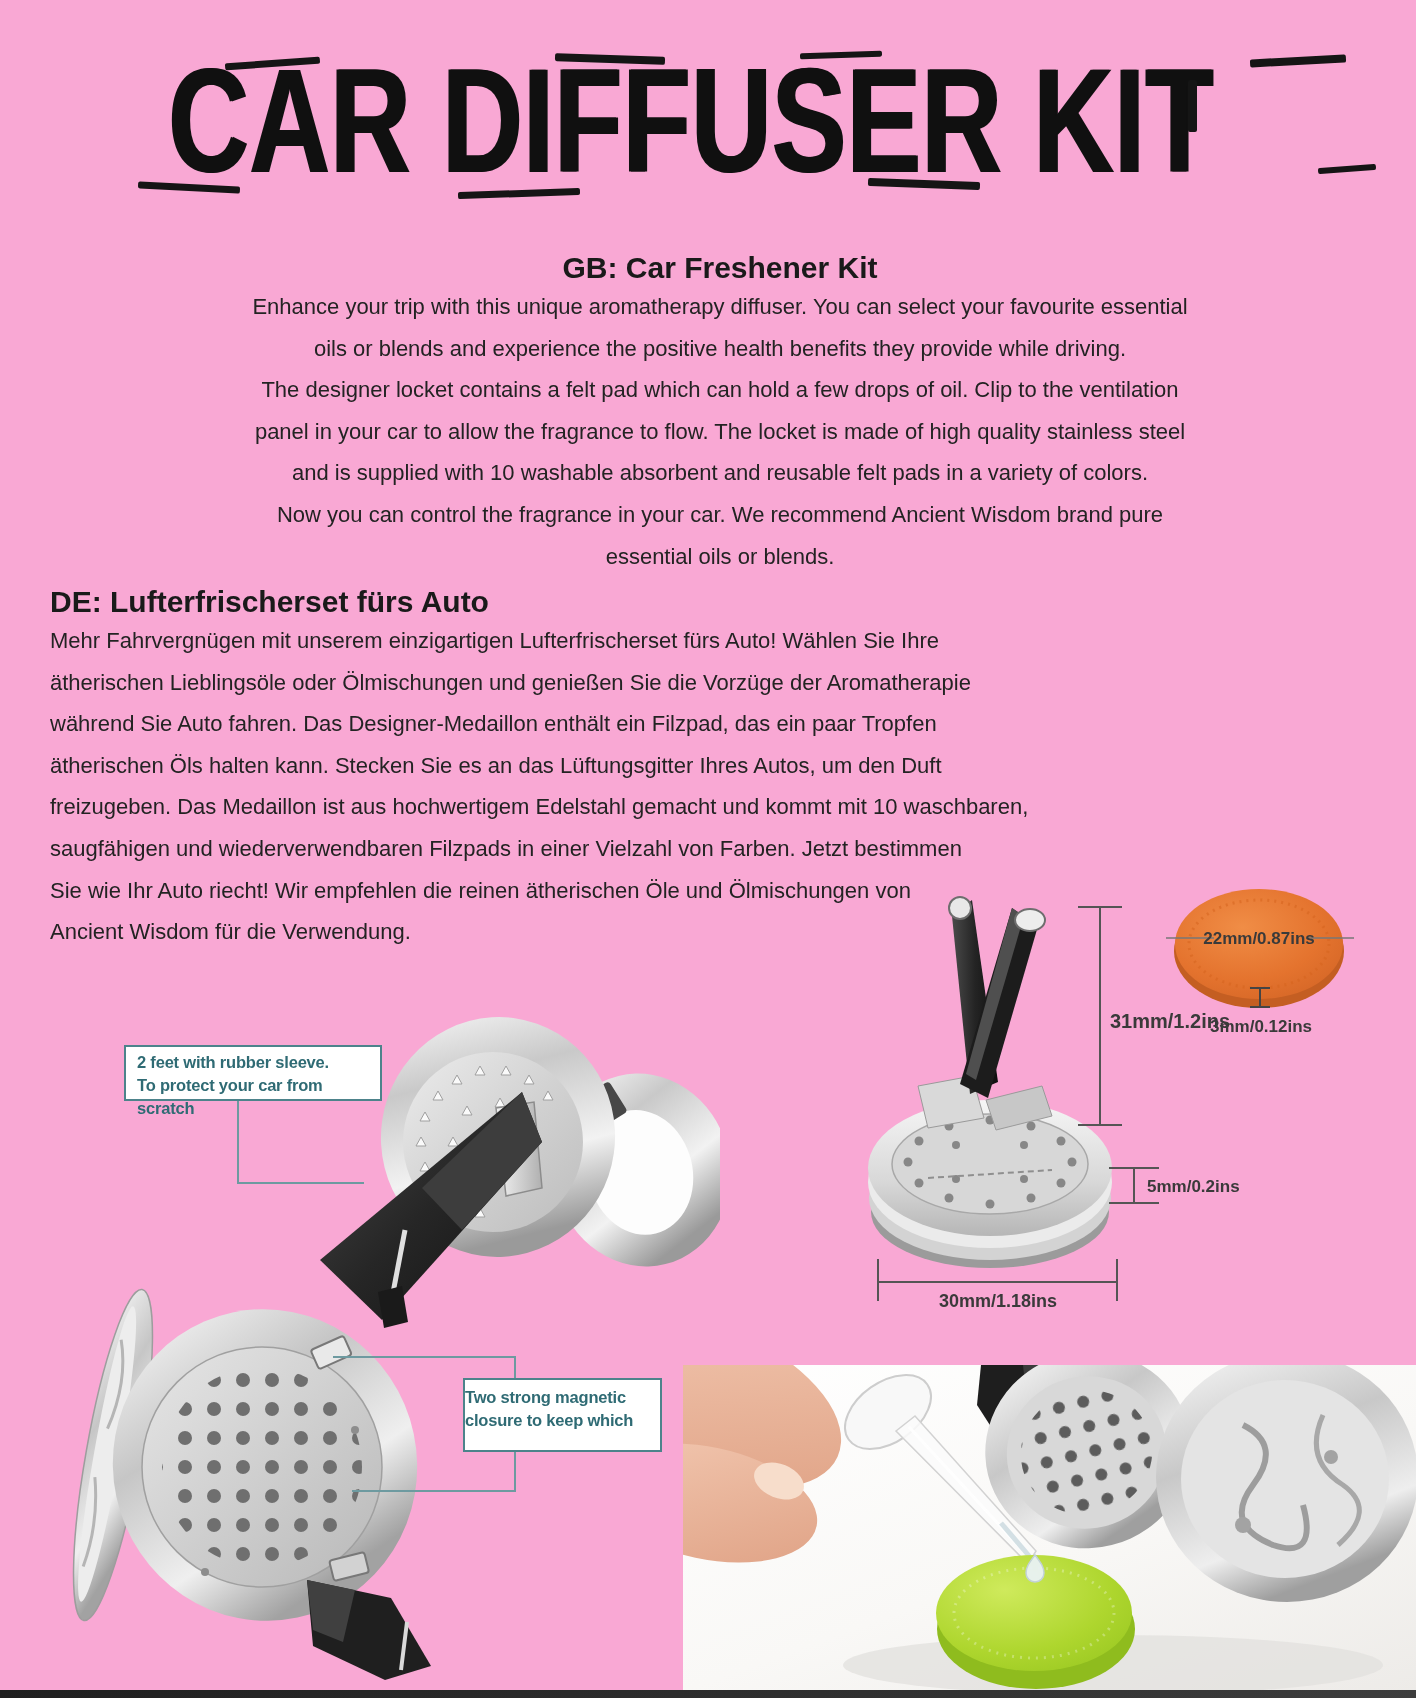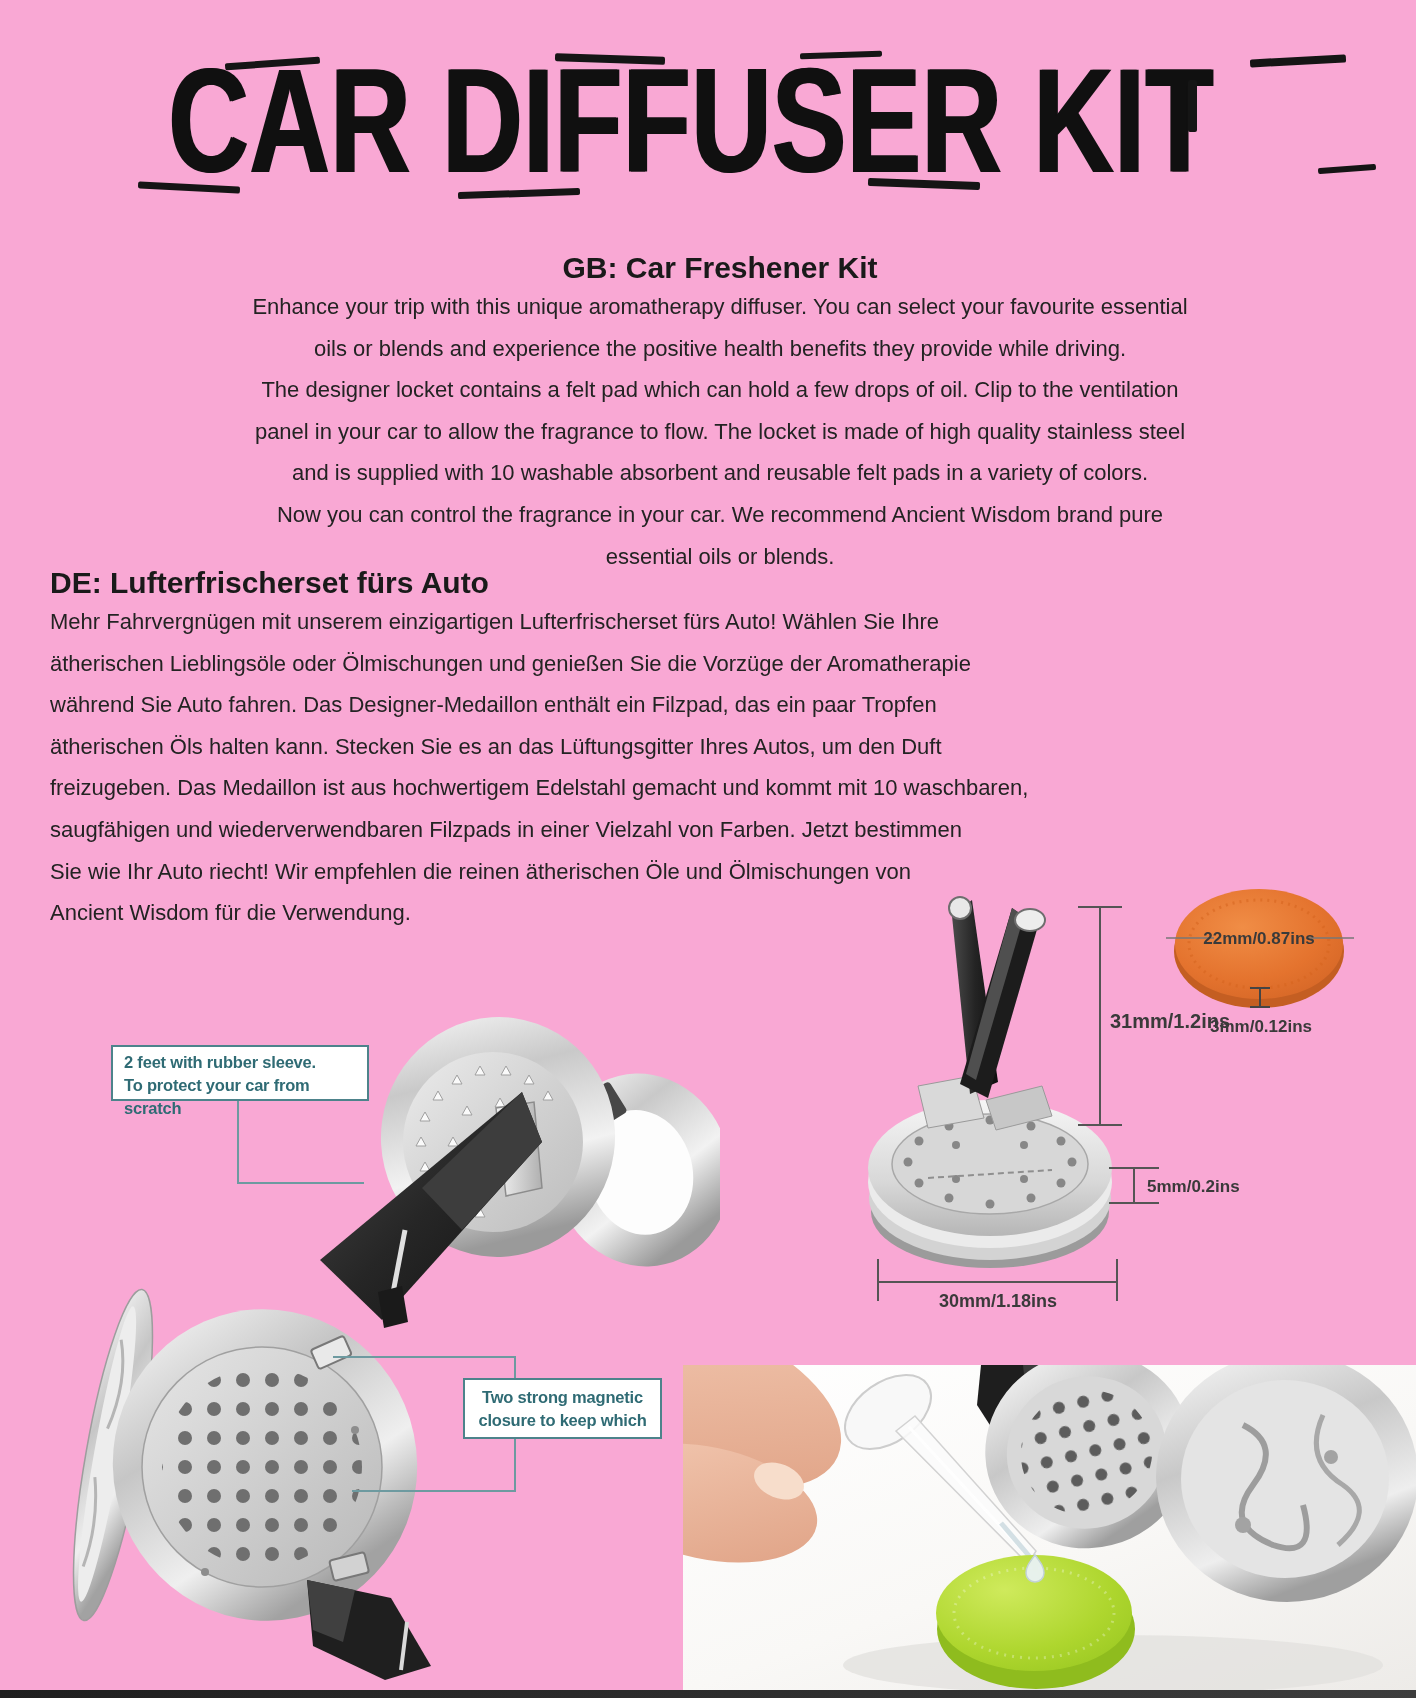--- a/index.html
+++ b/index.html
@@ -13,31 +13,31 @@
     transform:scaleY(1.32); transform-origin:top center;
     text-shadow:2px 0 0 #101010;
   }
   .scratch { position:absolute; background:#151515; border-radius:2px; }
 
   
   .text-section { position:absolute; left:50px; width:1340px; color:#232323; }
   .text-section h2 { font-size:30px; line-height:36px; font-weight:bold; color:#1a1a1a; }
   .text-section p  { font-size:22px; line-height:41.6px; white-space:pre-line; }
   .section-gb { top:250px;text-align:center; }
-  .section-de { top:565px; }
+  .section-de { top:584px; }
 
   
   .callout {
     position:absolute; background:#ffffff; border:2px solid #4d838b;
     color:#2f6b74; font-weight:bold; z-index:5;
   }
-  .callout-1 { left:111px; top:1045px; width:258px; height:56px;
+  .callout-1 { left:124px; top:1045px; width:258px; height:56px;
     font-size:16.5px; line-height:23px; padding:4px 0 0 11px; letter-spacing:-0.2px; }
-  .callout-2 { left:463px; top:1378px; width:199px; height:61px;
-    font-size:16.5px; line-height:23px; padding:6px 0 0 0; text-align:center; letter-spacing:-0.2px; }
+  .callout-2 { left:463px; top:1378px; width:199px; height:74px;
+    font-size:16.5px; line-height:23px; padding:6px 0 0 0; letter-spacing:-0.2px; }
   .connector { position:absolute; background:#6d9aa0; z-index:4; }
 
   
   .photo-svg { position:absolute; }
   .photo-oil { position:absolute; left:683px; top:1365px; width:733px; height:326px;
     background:linear-gradient(160deg,#ffffff 0%,#f9f8f6 55%,#edebe8 100%); overflow:hidden; }
 
   
   svg text.dim { fill:#3a3a3a; font-weight:bold; font-family:"Liberation Sans", sans-serif; }
 

